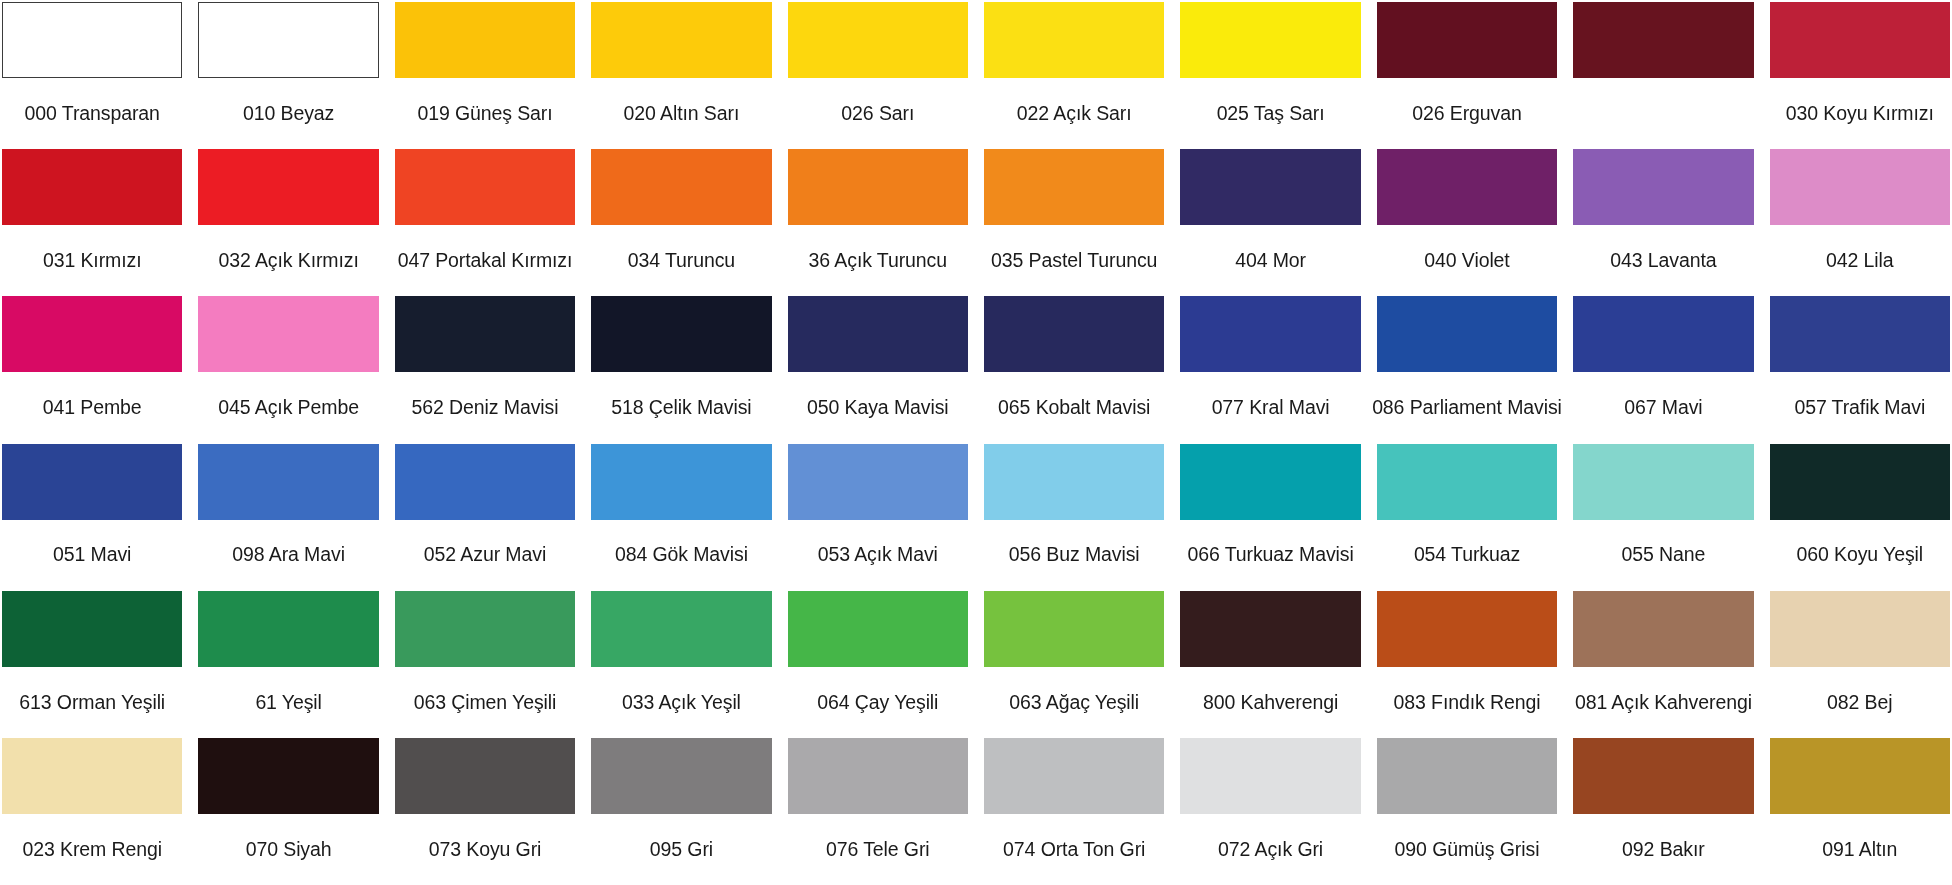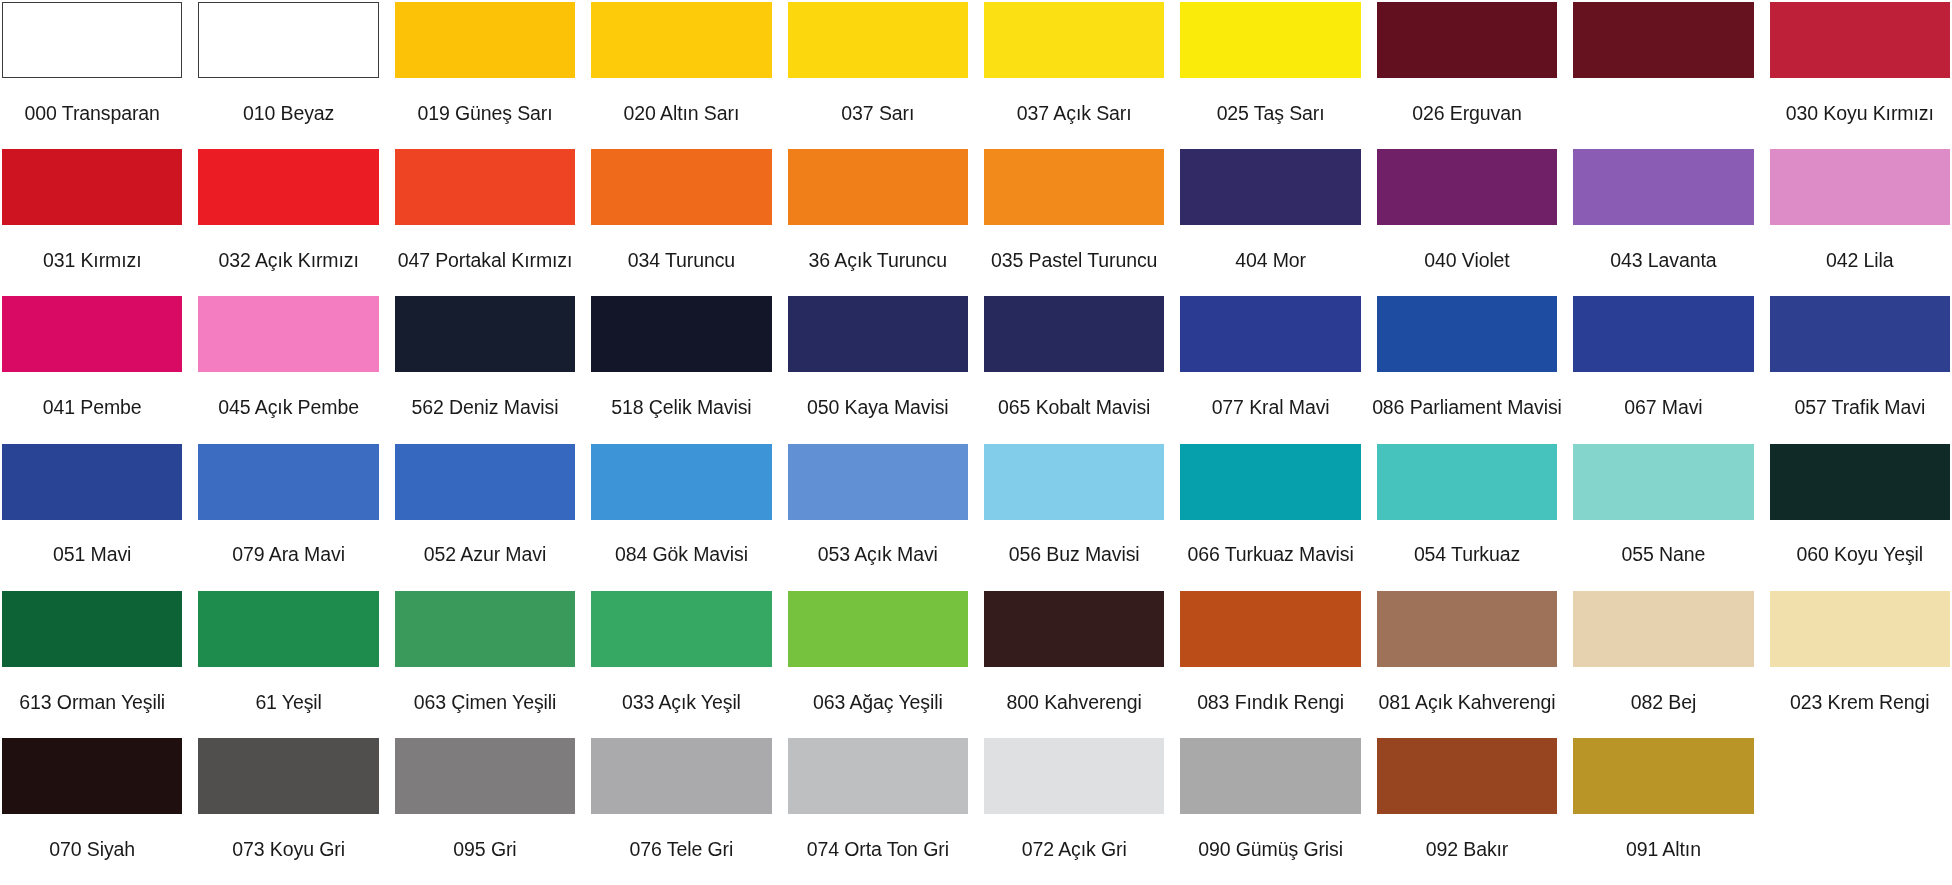--- a/index.html
+++ b/index.html
@@ -69,25 +69,25 @@
     <div class="swatch-cell">
       <div class="swatch-chip" style="background-color: rgb(251, 194, 8);"></div>
       <div class="swatch-label">019 Güneş Sarı</div>
     </div>
     <div class="swatch-cell">
       <div class="swatch-chip" style="background-color: rgb(253, 203, 10);"></div>
       <div class="swatch-label">020 Altın Sarı</div>
     </div>
     <div class="swatch-cell">
       <div class="swatch-chip" style="background-color: rgb(253, 215, 13);"></div>
-      <div class="swatch-label">037 Sarı</div>
+      <div class="swatch-label">026 Sarı</div>
     </div>
     <div class="swatch-cell">
       <div class="swatch-chip" style="background-color: rgb(251, 224, 19);"></div>
-      <div class="swatch-label">037 Açık Sarı</div>
+      <div class="swatch-label">022 Açık Sarı</div>
     </div>
     <div class="swatch-cell">
       <div class="swatch-chip" style="background-color: rgb(250, 235, 11);"></div>
       <div class="swatch-label">025 Taş Sarı</div>
     </div>
     <div class="swatch-cell">
       <div class="swatch-chip" style="background-color: rgb(98, 16, 32);"></div>
       <div class="swatch-label">026 Erguvan</div>
     </div>
     <div class="swatch-cell">
@@ -176,21 +176,21 @@
     <div class="swatch-cell">
       <div class="swatch-chip" style="background-color: rgb(46, 63, 143);"></div>
       <div class="swatch-label">057 Trafik Mavi</div>
     </div>
     <div class="swatch-cell">
       <div class="swatch-chip" style="background-color: rgb(42, 68, 149);"></div>
       <div class="swatch-label">051 Mavi</div>
     </div>
     <div class="swatch-cell">
       <div class="swatch-chip" style="background-color: rgb(59, 108, 193);"></div>
-      <div class="swatch-label">079 Ara Mavi</div>
+      <div class="swatch-label">098 Ara Mavi</div>
     </div>
     <div class="swatch-cell">
       <div class="swatch-chip" style="background-color: rgb(54, 104, 192);"></div>
       <div class="swatch-label">052 Azur Mavi</div>
     </div>
     <div class="swatch-cell">
       <div class="swatch-chip" style="background-color: rgb(61, 149, 216);"></div>
       <div class="swatch-label">084 Gök Mavisi</div>
     </div>
     <div class="swatch-cell">
@@ -225,20 +225,24 @@
       <div class="swatch-chip" style="background-color: rgb(30, 140, 76);"></div>
       <div class="swatch-label">61 Yeşil</div>
     </div>
     <div class="swatch-cell">
       <div class="swatch-chip" style="background-color: rgb(57, 154, 92);"></div>
       <div class="swatch-label">063 Çimen Yeşili</div>
     </div>
     <div class="swatch-cell">
       <div class="swatch-chip" style="background-color: rgb(55, 167, 100);"></div>
       <div class="swatch-label">033 Açık Yeşil</div>
+    </div>
+    <div class="swatch-cell">
+      <div class="swatch-chip" style="background-color: rgb(69, 182, 72);"></div>
+      <div class="swatch-label">064 Çay Yeşili</div>
     </div>
     <div class="swatch-cell">
       <div class="swatch-chip" style="background-color: rgb(118, 194, 62);"></div>
       <div class="swatch-label">063 Ağaç Yeşili</div>
     </div>
     <div class="swatch-cell">
       <div class="swatch-chip" style="background-color: rgb(52, 28, 29);"></div>
       <div class="swatch-label">800 Kahverengi</div>
     </div>
     <div class="swatch-cell">

